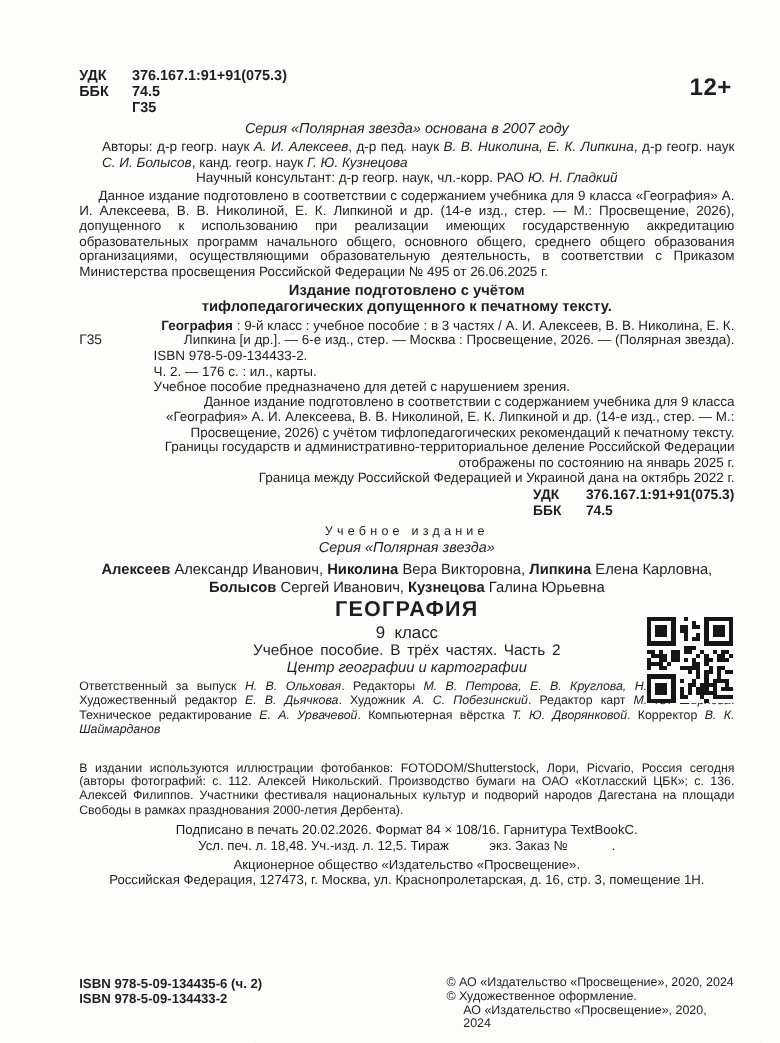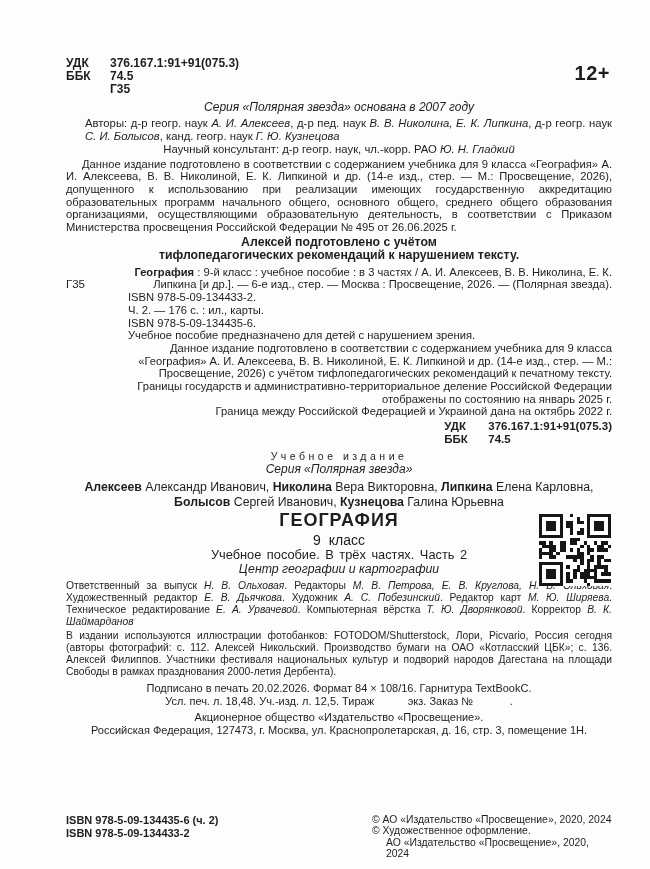--- a/index.html
+++ b/index.html
@@ -33,21 +33,21 @@
   .udk-bottom-inner{font-size:11.5px;font-weight:bold;line-height:13px;}
   
   .ed-type{margin-top:4px;font-size:10.5px;letter-spacing:3.5px;line-height:12px;}
   .series2{font-size:12px;font-style:italic;line-height:14px;}
   .full-authors{margin-top:4px;font-size:12.3px;line-height:15px;}
   .book-title{margin-top:0;font-size:18px;font-weight:bold;letter-spacing:1px;line-height:20px;}
   .grade{margin-top:3px;font-size:14px;line-height:15px;word-spacing:4px;}
   .edition-line{font-size:12.8px;line-height:14px;word-spacing:2px;}
   .center-line{font-size:12.3px;font-style:italic;line-height:14px;}
   .staff-par{margin-top:4px;font-size:10.3px;line-height:11.8px;}
-  .credits-par{margin-top:3px;font-size:10.3px;line-height:11.8px;}
+  .credits-par{margin-top:20px;font-size:10.3px;line-height:11.8px;}
   .print-block{margin-top:4px;font-size:11px;line-height:13.5px;}
   .print-gap{margin-top:2px;}
   
   .footer{position:absolute;left:66px;right:38px;top:814px;display:flex;align-items:flex-start;}
   .isbn-col{font-size:11px;font-weight:bold;line-height:13px;white-space:nowrap;}
   .copy-col{margin-left:auto;font-size:10.4px;line-height:11.4px;width:240px;}
   .copy-indent{padding-left:14px;}
   
   .qr{position:absolute;left:539px;top:514px;width:72px;height:72px;display:block;}
   .qr svg{width:100%;height:100%;shape-rendering:crispEdges;}
@@ -76,30 +76,29 @@
 
   <div class="series-note center">Серия «Полярная звезда» основана в 2007 году</div>
 
   <div class="authors-par just"><span>Авторы: д-р геогр. наук </span><span class="st-i">А. И. Алексеев</span><span>, д-р пед. наук </span><span class="st-i">В. В. Николина, Е. К. Липкина</span><span>, д-р геогр. наук </span><span class="st-i">С. И. Болысов</span><span>, канд. геогр. наук </span><span class="st-i">Г. Ю. Кузнецова</span></div>
 
   <div class="consultant center"><span>Научный консультант: д-р геогр. наук, чл.-корр. РАО </span><span class="st-i">Ю. Н. Гладкий</span></div>
 
   <div class="body-par just">Данное издание подготовлено в соответствии с содержанием учебника для 9 класса «География» А. И. Алексеева, В. В. Николиной, Е. К. Липкиной и др. (14-е изд., стер. — М.: Просвещение, 2026), допущенного к использованию при реализации имеющих государственную аккредитацию образовательных программ начального общего, основного общего, среднего общего образования организациями, осуществляющими образовательную деятельность, в соответствии с Приказом Министерства просвещения Российской Федерации № 495 от 26.06.2025 г.</div>
 
   <div class="typhlo center">
-    <div>Алексей подготовлено с учётом</div>
-    <div>тифлопедагогических рекомендаций к нарушением тексту.</div>
+    <div>Издание подготовлено с учётом</div>
+    <div>тифлопедагогических допущенного к печатному тексту.</div>
   </div>
 
   <div class="card">
     <span class="card-code">Г35</span>
     <div class="card-par just"><span class="st-b">География</span><span> : 9-й класс : учебное пособие : в 3 частях / А. И. Алексеев, В. В. Николина, Е. К. Липкина [и др.]. — 6-е изд., стер. — Москва : Просвещение, 2026. — (Полярная звезда).</span></div>
     <div class="card-line">ISBN 978-5-09-134433-2.</div>
     <div class="card-line">Ч. 2. — 176 с. : ил., карты.</div>
-    <div class="card-line">ISBN 978-5-09-134435-6.</div>
     <div class="card-line">Учебное пособие предназначено для детей с нарушением зрения.</div>
     <div class="card-par just">Данное издание подготовлено в соответствии с содержанием учебника для 9 класса «География» А. И. Алексеева, В. В. Николиной, Е. К. Липкиной и др. (14-е изд., стер. — М.: Просвещение, 2026) с учётом тифлопедагогических рекомендаций к печатному тексту.</div>
     <div class="card-par just">Границы государств и административно-территориальное деление Российской Федерации отображены по состоянию на январь 2025 г.</div>
     <div class="card-par">Граница между Российской Федерацией и Украиной дана на октябрь 2022 г.</div>
   </div>
 
   <div class="udk-bottom">
     <div class="udk-bottom-inner">
       <div class="udk-row">
         <span class="udk-lbl">УДК</span>

